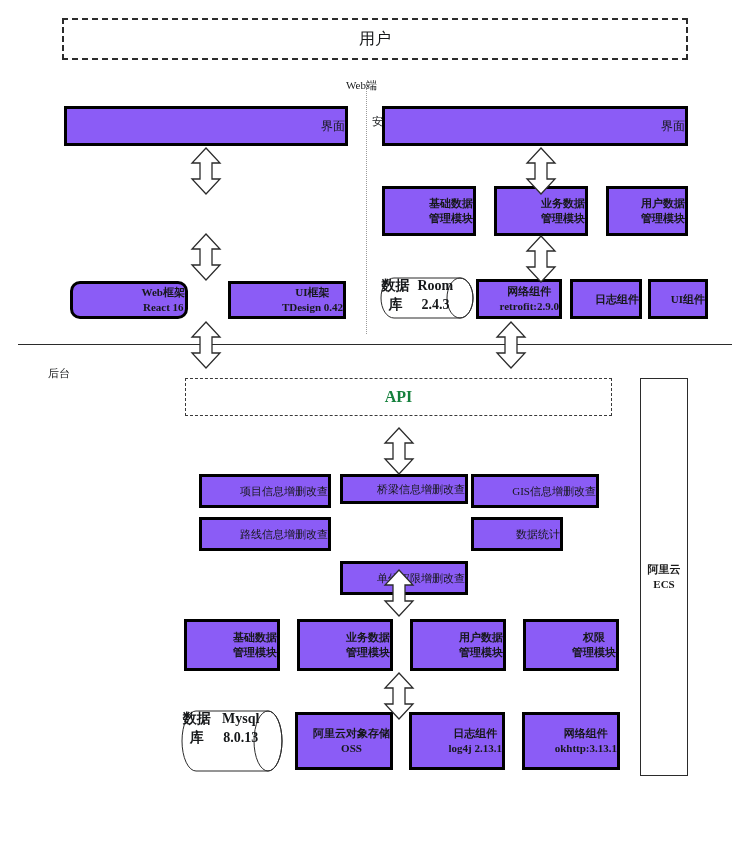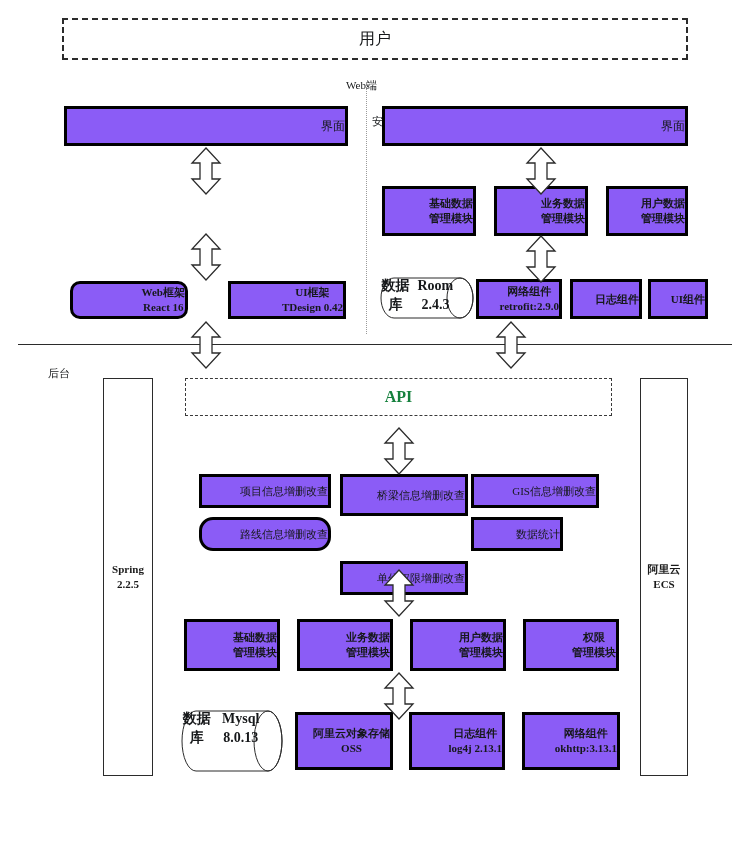--- a/index.html
+++ b/index.html
@@ -177,39 +177,36 @@
   <div class="hr-line" style="left:18px; top:344px; width:714px;"></div>
 
   <div class="abs label" style="left:48px; top:366px;">
     <span>后台</span>
   </div>
 
   <div class="abs dashdotbox" style="left:185px; top:378px; width:427px; height:38px;">
     <span>API</span>
   </div>
 
-  <div class="abs sidecol" style="left:103px; top:378px; width:50px; height:398px;">
-    <span><span>Spring</span><br><span>2.2.5</span></span>
-  </div>
 
   <div class="abs sidecol" style="left:640px; top:378px; width:48px; height:398px;">
     <span><span>阿里云</span><br><span>ECS</span></span>
   </div>
 
   <div class="abs box plain" style="left:199px; top:474px; width:132px; height:34px;">
     <span>项目信息增删改查</span>
   </div>
-  <div class="abs box plain" style="left:340px; top:474px; width:128px; height:42px;padding-left:28px;">
+  <div class="abs box plain" style="left:340px; top:474px; width:128px; height:30px;padding-left:28px;">
     <span>桥梁信息增删改查</span>
   </div>
   <div class="abs box plain" style="left:471px; top:474px; width:128px; height:34px;">
     <span>GIS信息增删改查</span>
   </div>
 
-  <div class="abs box plain" style="left:199px; top:517px; width:132px; height:34px;border-radius:14px;">
+  <div class="abs box plain" style="left:199px; top:517px; width:132px; height:34px;">
     <span>路线信息增删改查</span>
   </div>
   <div class="abs box plain" style="left:340px; top:517px; width:128px; height:34px;margin-top:44px;">
     <span>单位权限增删改查</span>
   </div>
   <div class="abs box plain" style="left:471px; top:517px; width:92px; height:34px;">
     <span>数据统计</span>
   </div>
 
   <div class="abs box" style="left:184px; top:619px; width:96px; height:52px;">

